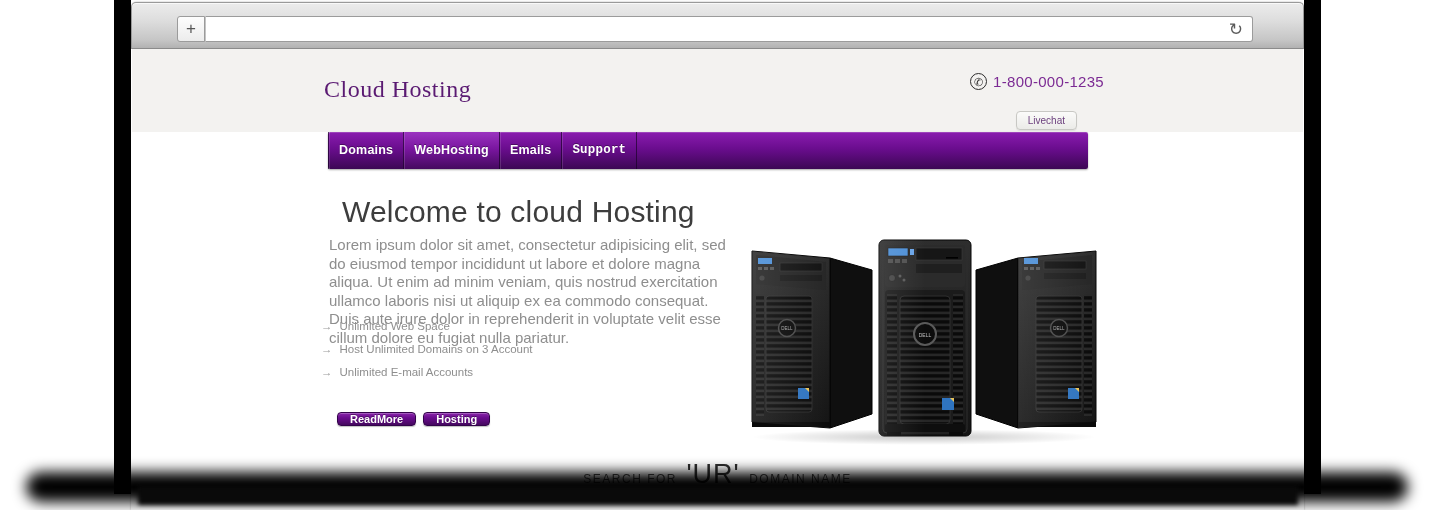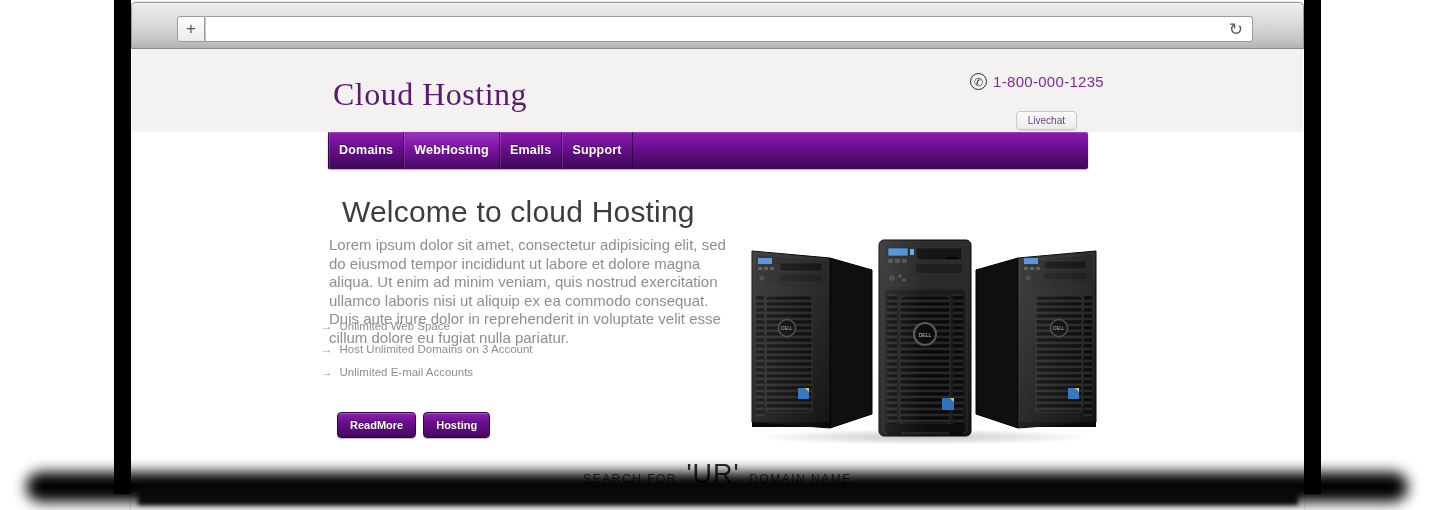--- a/index.html
+++ b/index.html
@@ -48,22 +48,22 @@
   .addr input {
     flex:1; border:none; outline:none; font-size:13px; background:transparent;
     font-family:"Liberation Sans", sans-serif; color:#333;
   }
   .reload { color:#5a5a5a; font-size:17px; line-height:1; cursor:pointer; }
 
   
   .page { position:absolute; top:47px; left:1px; right:1px; bottom:0; background:#fff; overflow:hidden; }
   .site-header { position:absolute; top:0; left:0; right:0; height:83px; background:#f3f2f0; }
   .logo {
-    position:absolute; left:201px; top:27px;
-    font-family:"Liberation Serif", serif; font-size:32px; color:#5a1a72; letter-spacing:.5px;
+    position:absolute; left:192px; top:27px;
+    font-family:"Liberation Serif", serif; font-size:24px; color:#5a1a72; letter-spacing:.5px;
   }
   .phone { position:absolute; right:199px; top:24px; display:flex; align-items:center; gap:6px; }
   .phone-ic {
     width:17px; height:17px; border:1.6px solid #2c2c2c; border-radius:50%;
     color:#2c2c2c; font-size:11px; line-height:16px; text-align:center; box-sizing:border-box;
   }
   .phone-num { color:#7b2a93; font-size:15px; letter-spacing:.3px; }
   .livechat {
     position:absolute; right:226px; top:62px; cursor:pointer;
     font-size:10px; color:#6b3f7d; padding:3px 11px;
@@ -79,37 +79,37 @@
     box-shadow:0 1px 2px rgba(0,0,0,.35), inset 0 1px 0 rgba(255,255,255,.18);
   }
   .nav-item {
     padding:0 10px; line-height:37px; cursor:pointer;
     color:#fff; font-size:12.5px; font-weight:bold; letter-spacing:.2px;
     border-left:1px solid rgba(22,2,36,.65);
     box-shadow:inset 1px 0 0 rgba(255,255,255,.14);
     text-shadow:0 -1px 0 rgba(0,0,0,.35);
   }
   .nav-item.active { background:linear-gradient(#9b33c0, #7a16a0 45%, #45095f); }
-  .nav-item:last-of-type { border-right:1px solid rgba(22,2,36,.65); }
+  .nav-item:last-of-type { border-right:1px solid rgba(22,2,36,.65);font-family:Liberation Mono, monospace; }
 
   .h1 {
     position:absolute; left:196px; top:146px;
     font-size:30px; font-weight:300; color:#3d3d3d; letter-spacing:.2px;margin-left:14px;
   }
   .para {
     position:absolute; left:197px; top:187px; width:399px;
     font-size:15px; line-height:18.5px; color:#8e8e8e;
   }
   .features { position:absolute; left:189px; top:266px; list-style:none; margin:0; padding:0; }
   .features li { line-height:23px; font-size:11.5px; color:#8e8e8e; }
   .features .arr { color:#9a9a9a; margin-right:7px; }
   .cta-row { position:absolute; left:205px; top:363px; display:flex; gap:7px; }
   .btn {
     font-family:"Liberation Sans", sans-serif; cursor:pointer;
-    font-size:11px; font-weight:bold; color:#fff; padding:6px 12px;
+    font-size:11px; font-weight:bold; color:#fff; padding:0 12px;
     border-radius:4px; border:1px solid #32034a;
     background:linear-gradient(#8a25ab, #6a0d8e 40%, #45085f);
     box-shadow:inset 0 1px 0 rgba(255,255,255,.25), 0 1px 1px rgba(0,0,0,.25);
     text-shadow:0 -1px 0 rgba(0,0,0,.35);
   }
   .servers { position:absolute; left:614px; top:189px; width:356px; height:208px; }
 
   .search-banner { position:absolute; left:0; right:0; top:410px; text-align:center; white-space:nowrap; }
   .sb-small { font-size:12px; letter-spacing:1.5px; color:#4a4a4a; }
   .sb-big { font-size:27px; color:#2e2e2e; letter-spacing:1px; margin:0 5px; }

